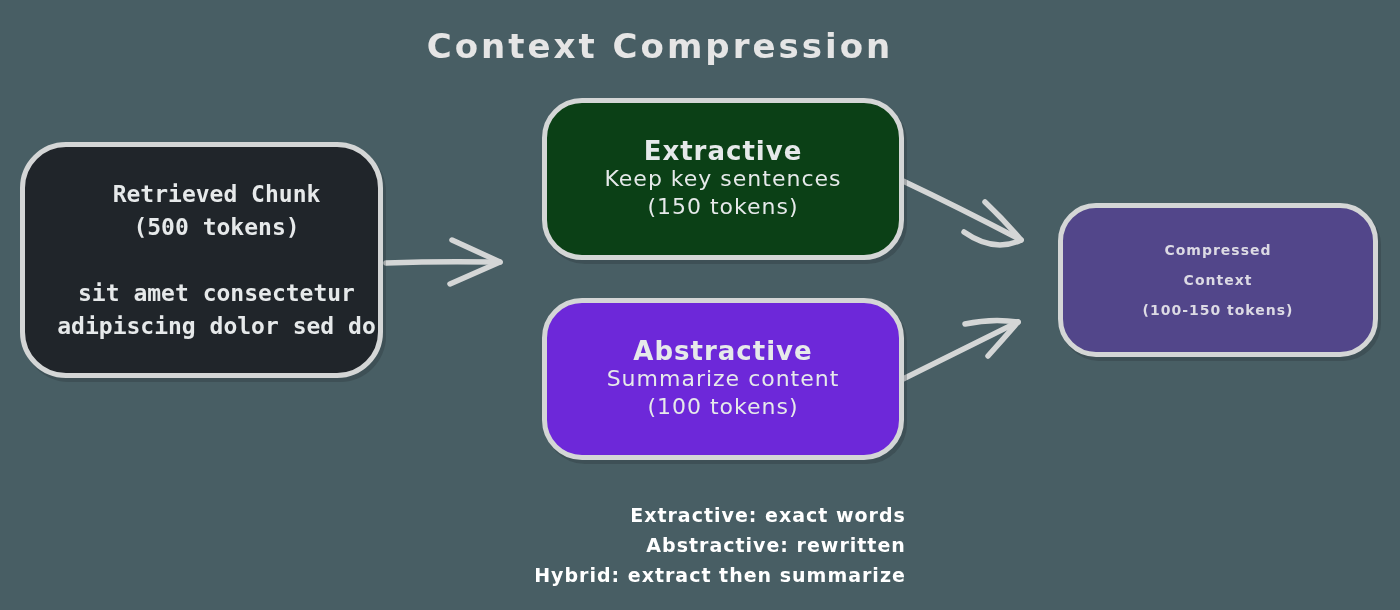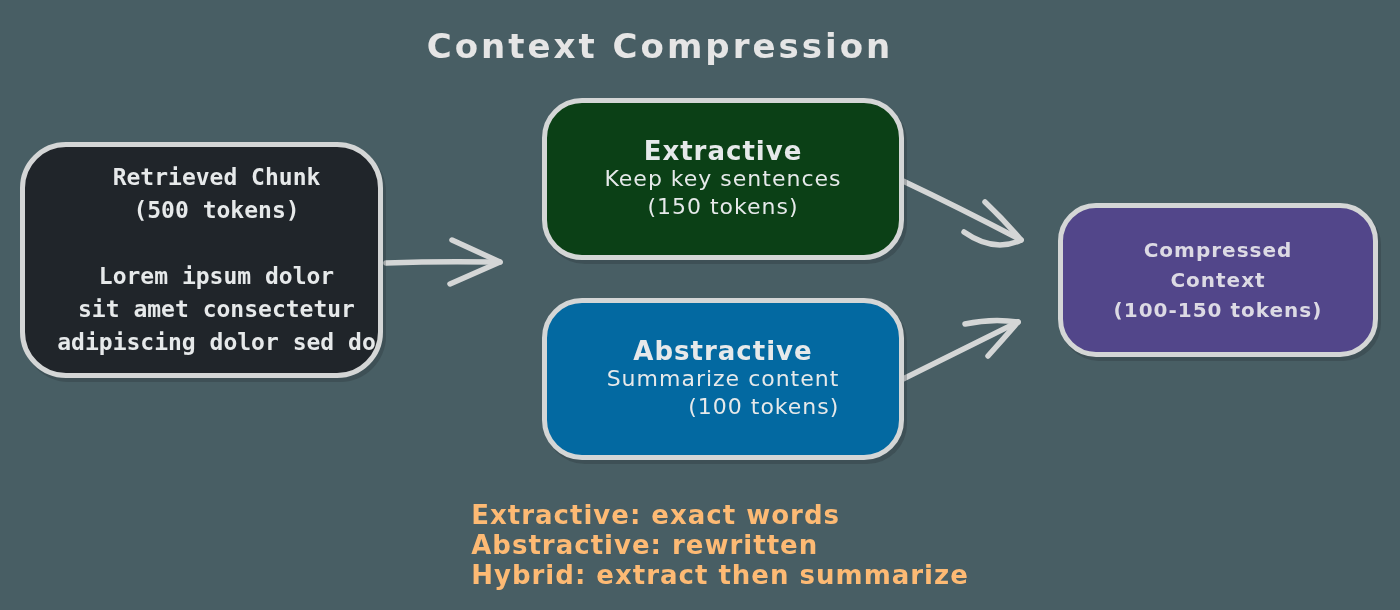--- a/index.html
+++ b/index.html
@@ -32,27 +32,27 @@
 
   .node-mid { width: 362px; height: 162px; border-radius: 40px; }
   .node-extractive  { left: 542px; top: 98px; }
   .node-abstractive { left: 542px; top: 298px; }
 
   .node-heading { font-size: 26px; font-weight: bold; letter-spacing: 1px; line-height: 28px; }
   .node-body { font-size: 22px; font-weight: normal; letter-spacing: 1px; line-height: 28px; }
 
   .node-compressed {
     left: 1058px; top: 203px; width: 320px; height: 154px; border-radius: 38px;
-    font-size: 20px; font-weight: bold; letter-spacing: 1px; line-height: 30px;
+    font-size: 14px; font-weight: bold; letter-spacing: 1px; line-height: 30px;
     color: #dcdae4;
   }
 
   .legend {
     position: absolute; left: 720px; top: 500px; transform: translateX(-50%);
-    text-align: left; color: #fdba74; font-size: 26px; font-weight: bold;
+    text-align: right; color: #ffffff; font-size: 19px; font-weight: bold;
     letter-spacing: 1px; line-height: 30px; white-space: nowrap;
   }
 </style>
 </head>
 <body style="background-color: rgb(72, 94, 100);">
 
 <div class="canvas">
 
   <svg class="arrows" viewBox="0 0 1400 610" fill="none" stroke="#d4d6d6" stroke-width="5.5" stroke-linecap="round" stroke-linejoin="round">
     <g>
@@ -71,34 +71,33 @@
       <path d="M 988 356 Q 1004 338 1018 322"></path>
     </g>
   </svg>
 
   <div class="title">Context Compression</div>
 
   <div class="node node-chunk" style="background-color: rgb(32, 37, 42); padding-left: 30px;">
     <div>Retrieved Chunk</div>
     <div>(500 tokens)</div>
     <div class="spacer"></div>
-    <div>Lorem ipsum dolor</div>
     <div>sit amet consectetur</div>
     <div>adipiscing dolor sed do</div>
   </div>
 
   <div class="node node-mid node-extractive" style="background-color: rgb(11, 64, 22);">
     <div class="node-heading">Extractive</div>
     <div class="node-body">
       <div>Keep key sentences</div>
       <div>(150 tokens)</div>
     </div>
   </div>
 
-  <div class="node node-mid node-abstractive" style="background-color: #0369a1; text-align: right;">
+  <div class="node node-mid node-abstractive" style="background-color: #6d28d9;">
     <div class="node-heading">Abstractive</div>
     <div class="node-body">
       <div>Summarize content</div>
       <div>(100 tokens)</div>
     </div>
   </div>
 
   <div class="node node-compressed" style="background-color: rgb(82, 70, 138);">
     <div>Compressed</div>
     <div>Context</div>

